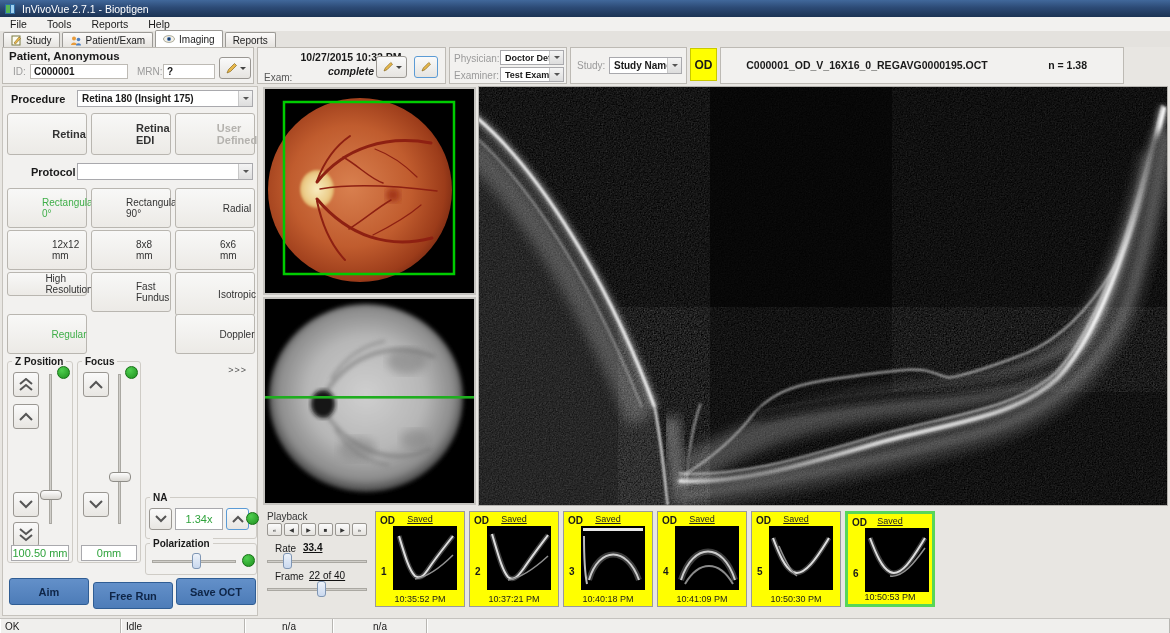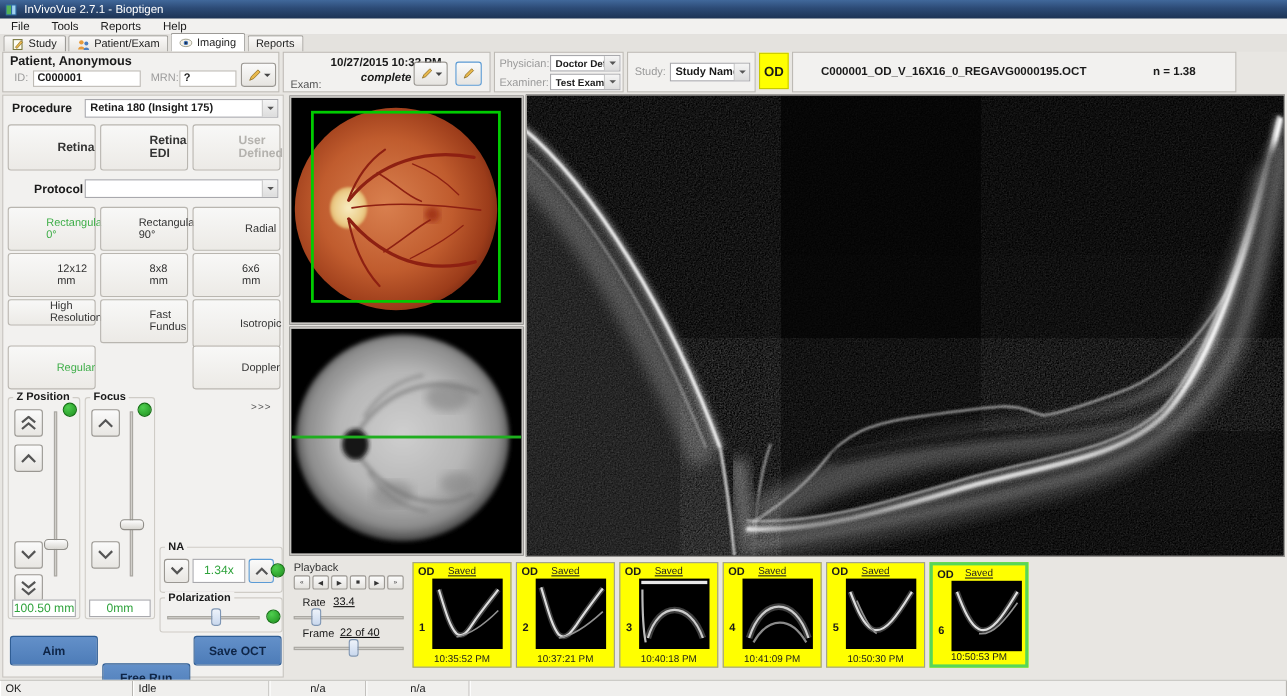--- a/index.html
+++ b/index.html
@@ -291,21 +291,21 @@
     </div>
 
     <div class="groupbox" style="left:142px;top:456px;width:112px;height:32px;">
       <span class="gb-title">Polarization</span>
       <div class="hslider-track" style="left:6px;top:16px;width:84px;"></div>
       <div class="hthumb" style="left:46px;top:9px;"></div>
       <div class="green-dot" style="left:96px;top:10px;"></div>
     </div>
 
     <div class="blue-btn" style="left:6px;top:491px;">Aim</div>
-    <div class="blue-btn" style="left:90px;top:516px;">Free Run</div>
+    <div class="blue-btn" style="left:90px;top:495px;">Free Run</div>
     <div class="blue-btn" style="left:173px;top:491px;">Save OCT</div>
   </div>
 
   <div class="img-frame" style="left:263px;top:87px;width:213px;height:208px;">
     <svg width="209" height="204" viewBox="0 0 209 204">
       <defs>
         <radialGradient id="fgrad" cx="45%" cy="48%" r="60%">
           <stop offset="0%" stop-color="#d9804f"></stop>
             <stop offset="55%" stop-color="#c05c2e"></stop>
           <stop offset="85%" stop-color="#9c3c1a"></stop>
@@ -426,21 +426,21 @@
     <span style="font-size:10px;color:#333;">Playback</span>
     <div style="position:absolute;left:0;top:13px;display:flex;gap:2px;">
       <div class="pb-btn">«</div>
       <div class="pb-btn">◀</div>
       <div class="pb-btn">▶</div>
       <div class="pb-btn">■</div>
       <div class="pb-btn">▶</div>
       <div class="pb-btn">»</div>
     </div>
     <span style="position:absolute;left:8px;top:33px;font-size:10px;">Rate</span>
-    <span class="link-val" style="position:absolute;left:36px;top:32px;">33.4</span>
+    <span class="link-val" style="position:absolute;left:36px;top:32px;font-weight:bold;">33.4</span>
     <div class="hslider-track" style="left:0;top:50px;width:100px;"></div>
     <div class="hthumb" style="left:16px;top:43px;"></div>
     <span style="position:absolute;left:8px;top:61px;font-size:10px;">Frame</span>
     <span class="link-val" style="position:absolute;left:42px;top:60px;">22 of 40</span>
     <div class="hslider-track" style="left:0;top:78px;width:100px;"></div>
     <div class="hthumb" style="left:50px;top:71px;"></div>
   </div>
 
   <div class="thumb" style="left:375px;">
     <span class="t-eye">OD</span>

